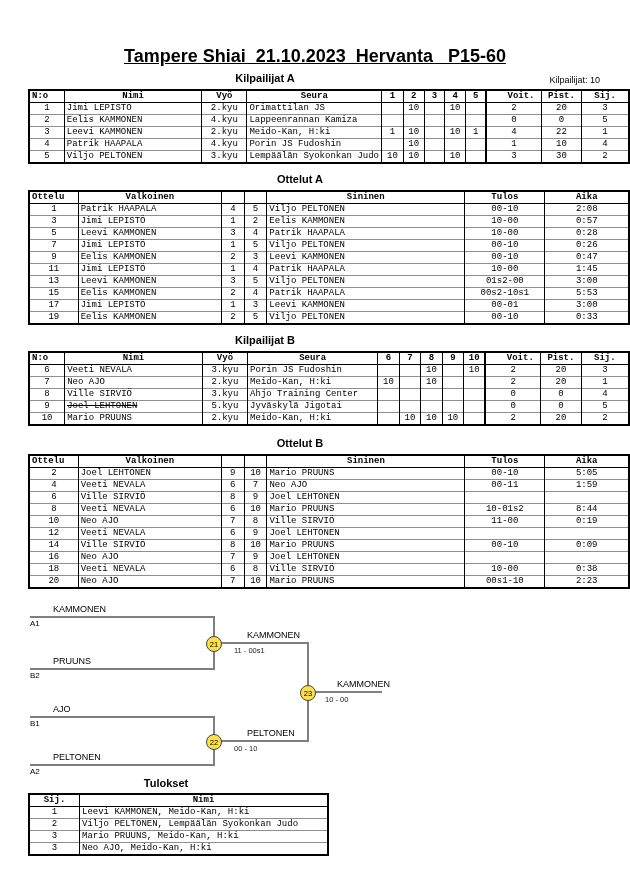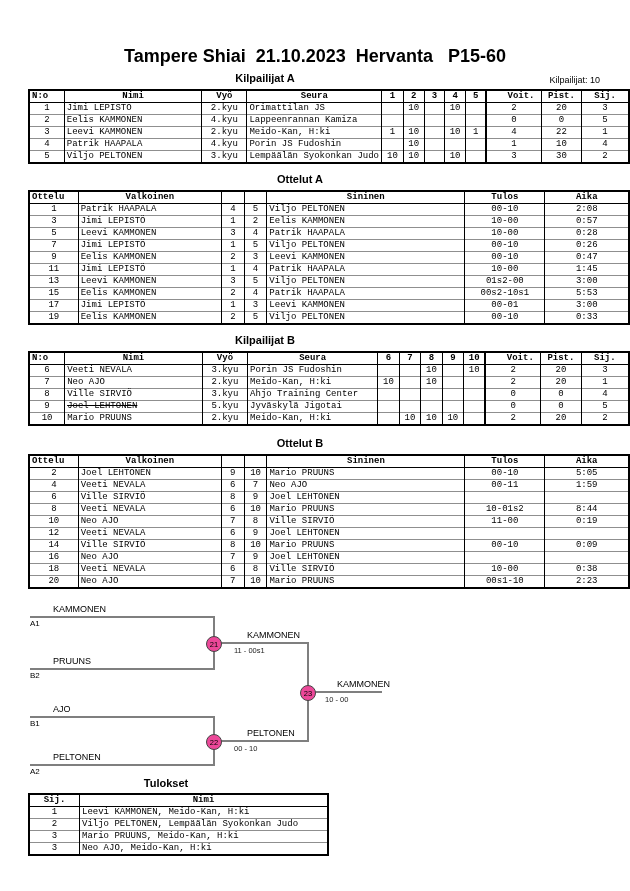--- a/index.html
+++ b/index.html
@@ -1,18 +1,18 @@
 <!DOCTYPE html>
 <html><head>
 <meta charset="utf-8">
 <style>
   html,body{margin:0;padding:0;background:#fff;}
   .page{position:relative;width:630px;height:891px;background:#fff;overflow:hidden;
         font-family:"Liberation Sans",sans-serif;color:#000;}
-  .title{margin-top:46px;text-align:center;font-size:18px;font-weight:bold;white-space:pre;line-height:21px;}
+  .title{margin-top:46px;text-align:center;font-size:18px;font-weight:bold;white-space:pre;line-height:21px;text-decoration:underline;}
   .sec-row{position:relative;height:13px;width:100%;}
   .sec-title{position:absolute;transform:translateX(-50%);font-size:11px;font-weight:bold;white-space:nowrap;top:0;}
   .cx265{left:265px}.cx300{left:300px}.cx166{left:166px}
   .count{position:absolute;right:30px;top:3px;font-size:9px;}
 
   table{border-collapse:collapse;table-layout:fixed;margin-left:28px;border:2px solid #000;background:#fff;font-family:Liberation Mono, monospace;}
   th,td{font-size:9px;line-height:9px;height:10px;padding:0.5px 2px;white-space:nowrap;overflow:visible;}
   th{border:1px solid #000;font-weight:bold;text-align:center;}
   td{border-left:1px solid #000;border-right:1px solid #000;border-top:1px solid #8f8f8f;text-align:center;}
 
@@ -48,21 +48,21 @@
   .strike{text-decoration:line-through;}
 
   
   .bracket{position:relative;height:176px;margin-top:12px;width:100%;}
   .bl{position:absolute;height:2px;background:#7f7f7f;}
   .blv{position:absolute;width:2px;background:#7f7f7f;}
   .bname{position:absolute;font-size:9px;white-space:nowrap;margin-left:15px;}
   .bseed{position:absolute;font-size:8px;white-space:nowrap;}
   .bscore{position:absolute;font-size:7.5px;color:#222;white-space:nowrap;}
   .bnode{position:absolute;width:14px;height:14px;border:1px solid #444;border-radius:50%;
-         background:#ec4899;font-size:7.5px;display:flex;align-items:center;justify-content:center;z-index:2;}
+         background:#fde047;font-size:7.5px;display:flex;align-items:center;justify-content:center;z-index:2;}
 </style>
 </head>
 <body>
 
 <div class="page">
 
   <div class="title">Tampere Shiai  21.10.2023  Hervanta   P15-60</div>
 
   <div class="sec-row mt5">
     <span class="sec-title cx265">Kilpailijat A</span>

